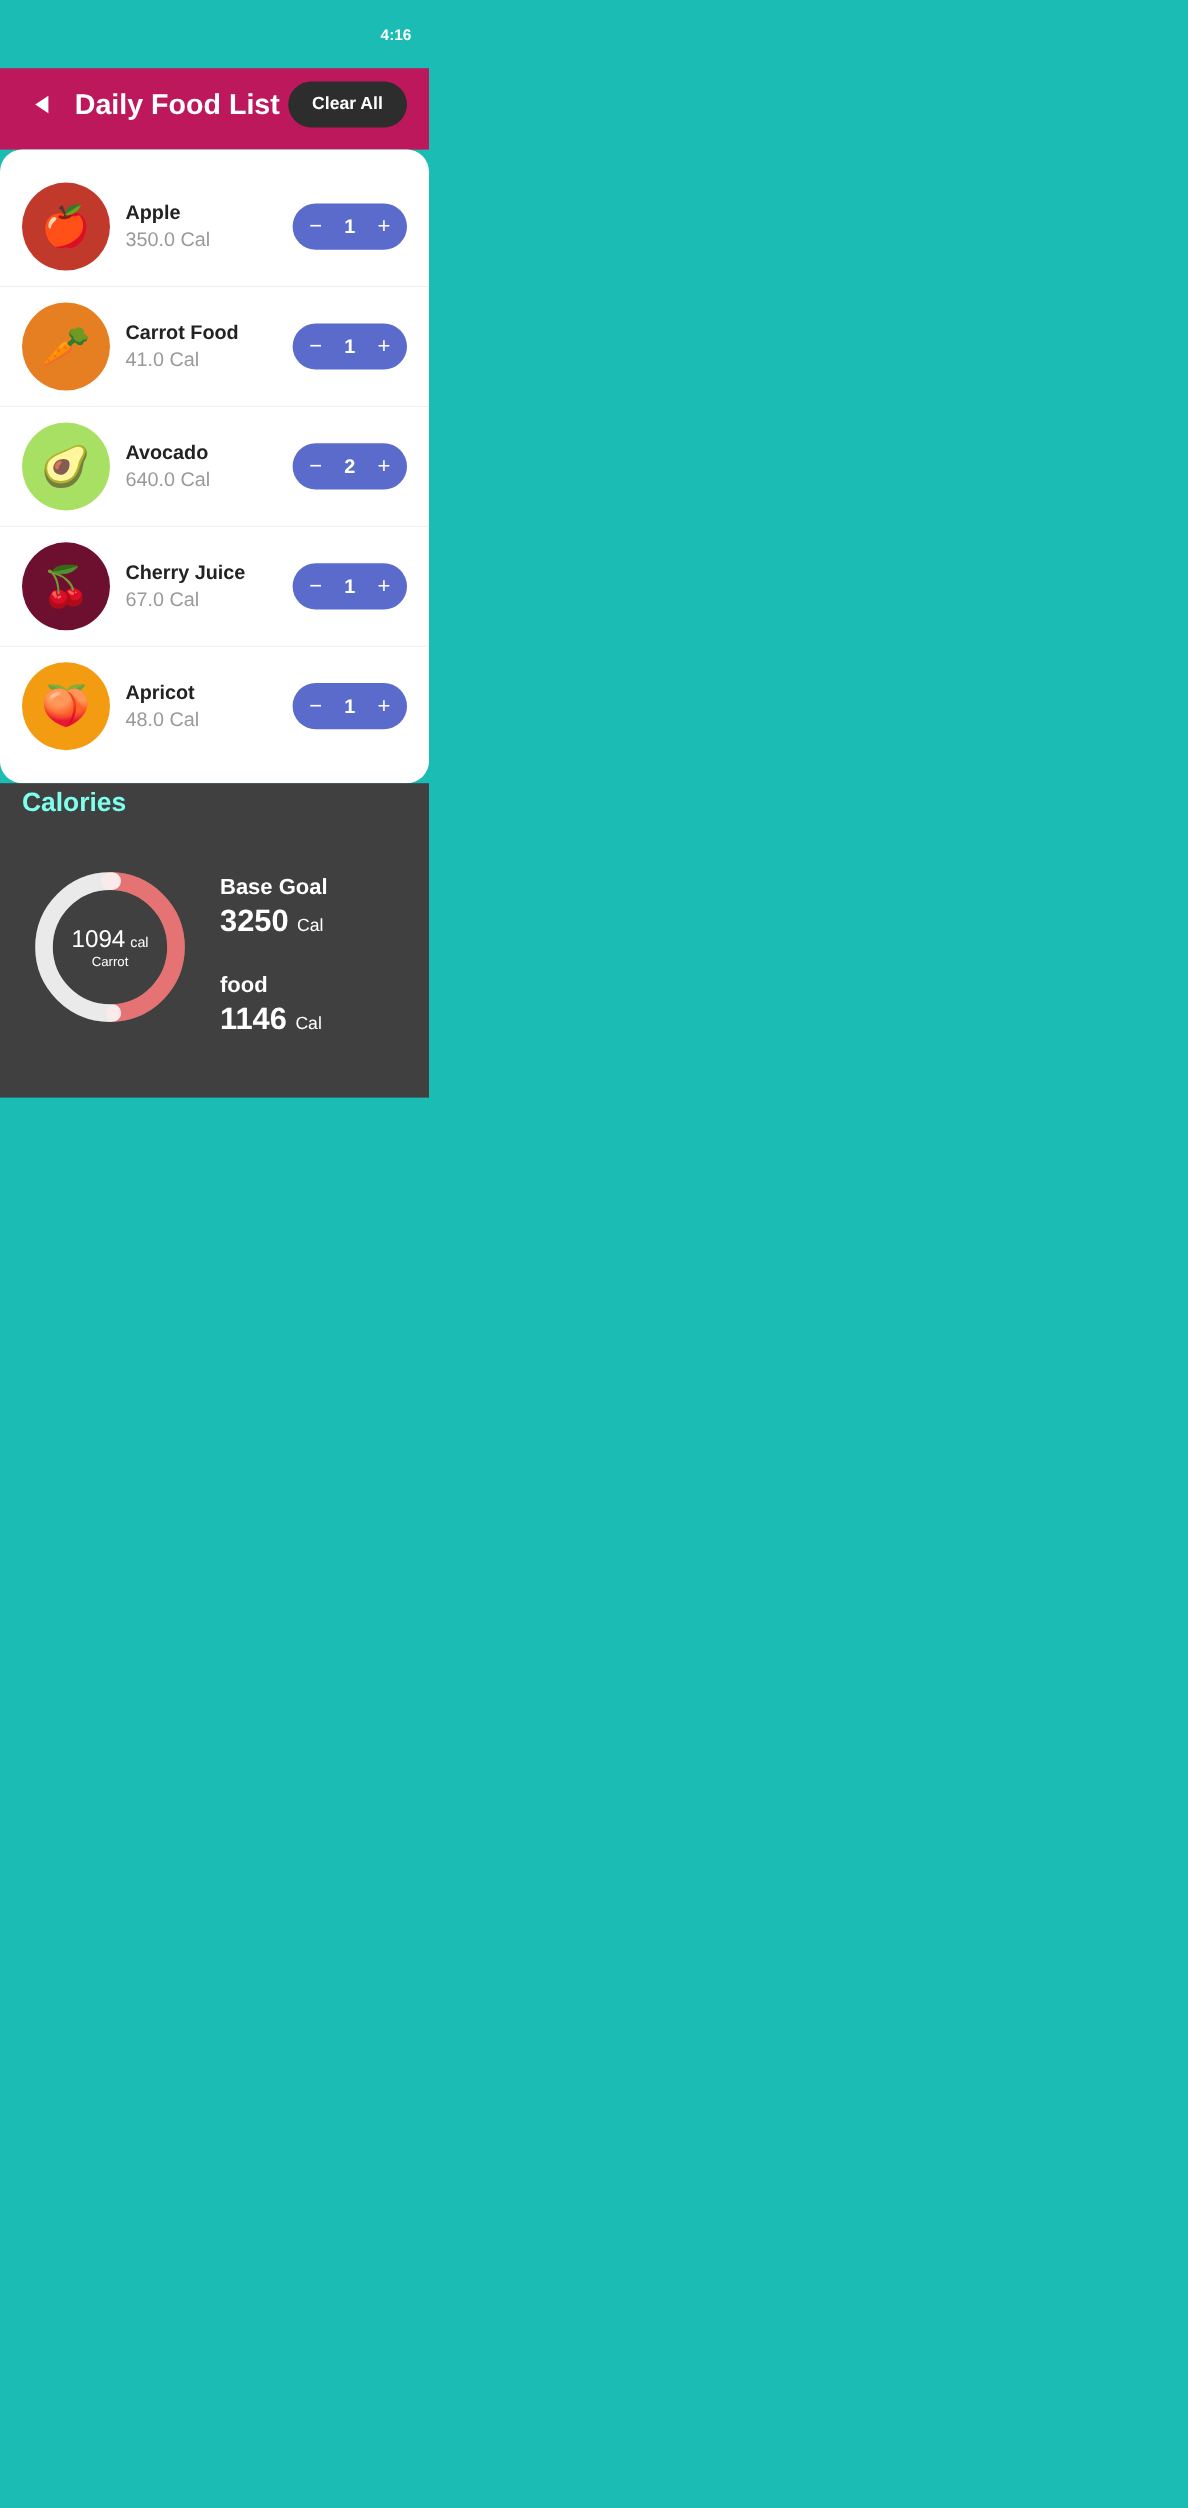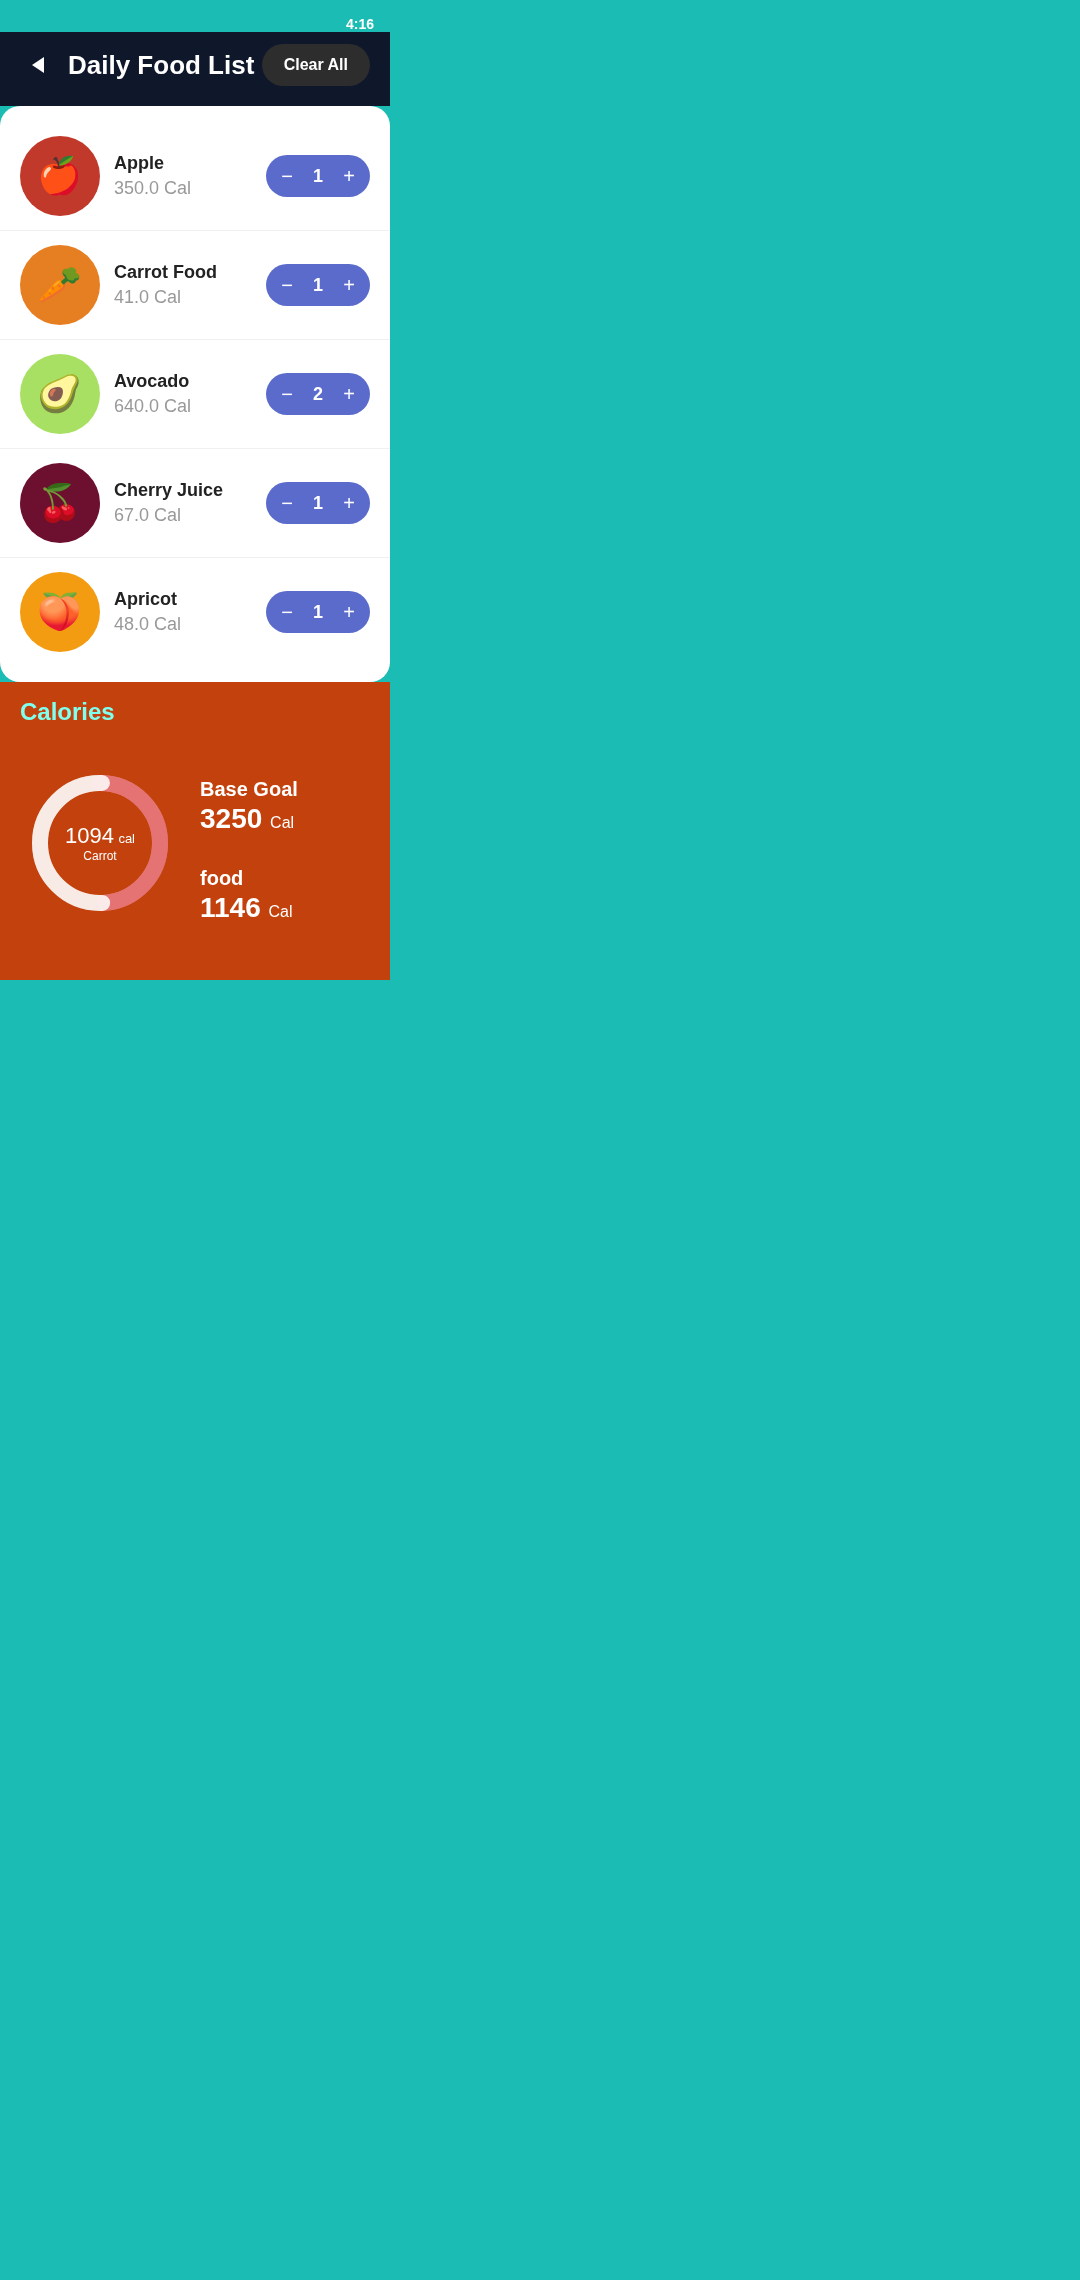--- a/index.html
+++ b/index.html
@@ -8,35 +8,34 @@
     body {
       width: 390px;
       min-height: 820px;
       font-family: -apple-system, BlinkMacSystemFont, 'Segoe UI', sans-serif;
       background-color: #1bbcb3;
       overflow-x: hidden;
     }
 
     .status-bar {
       background: #1bbcb3;
-      padding: 0 16px;
+      padding: 23px 16px;
       display: flex;
       justify-content: flex-end;
       align-items: center;
-      margin-top: 16px;
     }
 
     .status-time {
       color: white;
       font-size: 14px;
       font-weight: 600;
     }
 
     .header {
-      background: #0f172a;
+      background: #be185d;
       padding: 12px 20px 20px 20px;
       display: flex;
       align-items: center;
       justify-content: space-between;
     }
 
     .header-left {
       display: flex;
       align-items: center;
       gap: 12px;
@@ -150,22 +149,22 @@
 
     .qty-value {
       color: white;
       font-size: 18px;
       font-weight: 600;
       min-width: 24px;
       text-align: center;
     }
 
     .calories-section {
-      background: #c2410c;
-      padding: 16px 20px 40px 20px;
+      background: #404040;
+      padding: 4px 20px 40px 20px;
     }
 
     .calories-title {
       color: #7fffee;
       font-size: 24px;
       font-weight: 700;
       margin-bottom: 20px;
     }
 
     .calories-content {

